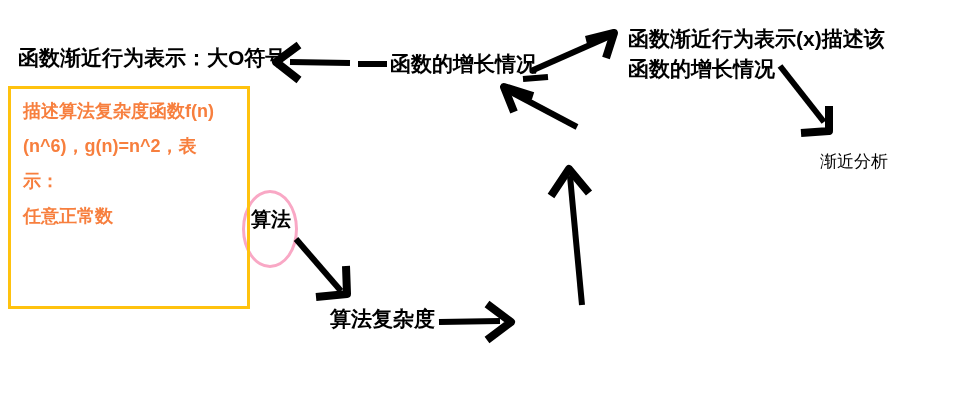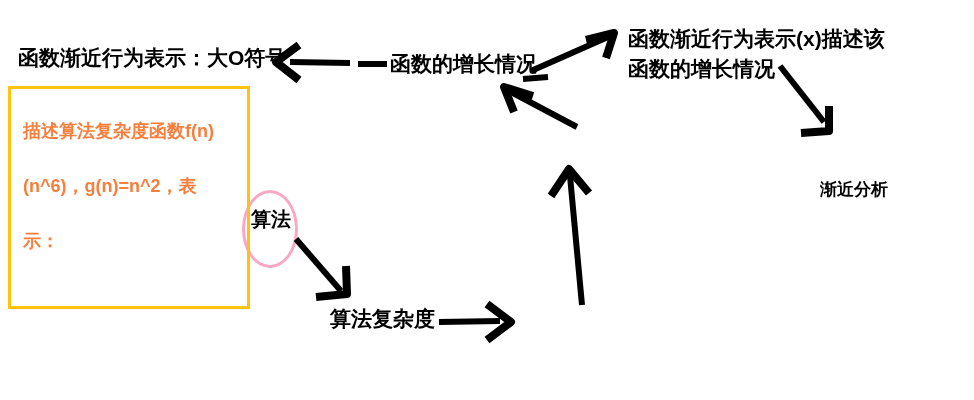--- a/index.html
+++ b/index.html
@@ -2,30 +2,30 @@
 <html><head>
 <meta charset="utf-8">
 <style>
   html,body{margin:0;padding:0;background:#fff;}
   #canvas{
     position:relative;width:974px;height:400px;background:#ffffff;
     font-family:"Liberation Sans","DejaVu Sans",sans-serif;
     color:#000;overflow:hidden;
   }
   .node{position:absolute;font-weight:700;font-size:21px;white-space:nowrap;line-height:1.1;}
-  .regular{font-weight:700;font-size:17px;margin-top:28px;}
+  .regular{font-weight:400;font-size:17px;}
   .two-line{line-height:30px;}
   #calc-method{font-size:22px;}
   #note-box{
     position:absolute;left:8px;top:86px;width:224px;height:212px;
     border:3px solid #FFC20E;
     color:#F77F3E;font-weight:700;font-size:18px;line-height:35px;
     padding:5px 0 0 12px;white-space:nowrap;
   }
-  #note-box span{display:block;margin-top:20px;}
+  #note-box span{display:block;}
   #algorithm-oval{
     position:absolute;left:242px;top:190px;width:50px;height:72px;
     border:3px solid #F9A8C5;border-radius:50%;
   }
   #arrow-layer{position:absolute;left:0;top:0;pointer-events:none;}
   .arrow-line{stroke:#000;stroke-width:6;fill:none;stroke-linecap:butt;}
   .arrow-head{stroke:#000;stroke-width:8;fill:none;stroke-linecap:butt;stroke-linejoin:round;}
 </style>
 </head>
 <body>
@@ -47,20 +47,21 @@
   <div class="node" style="left:330px;top:307px;">算法复杂度</div>
 
 
   <div id="algorithm-oval"></div>
   <div class="node" style="left:251px;top:208px;font-size:20px;text-align:right;">算法</div>
 
   <div id="note-box">
     <span>描述算法复杂度函数f(n)</span>
     <span>(n^6)，g(n)=n^2，表</span>
     <span>示：</span>
+    <span>任意正常数</span>
   </div>
 
   <svg id="arrow-layer" width="974" height="400" viewBox="0 0 974 400">
 
     <g>
       <path class="arrow-line" d="M387 64 L358 64"></path>
       <path class="arrow-line" d="M350 63 L290 62"></path>
       <path class="arrow-head" d="M299 45 L276 62 L299 80"></path>
     </g>
 

